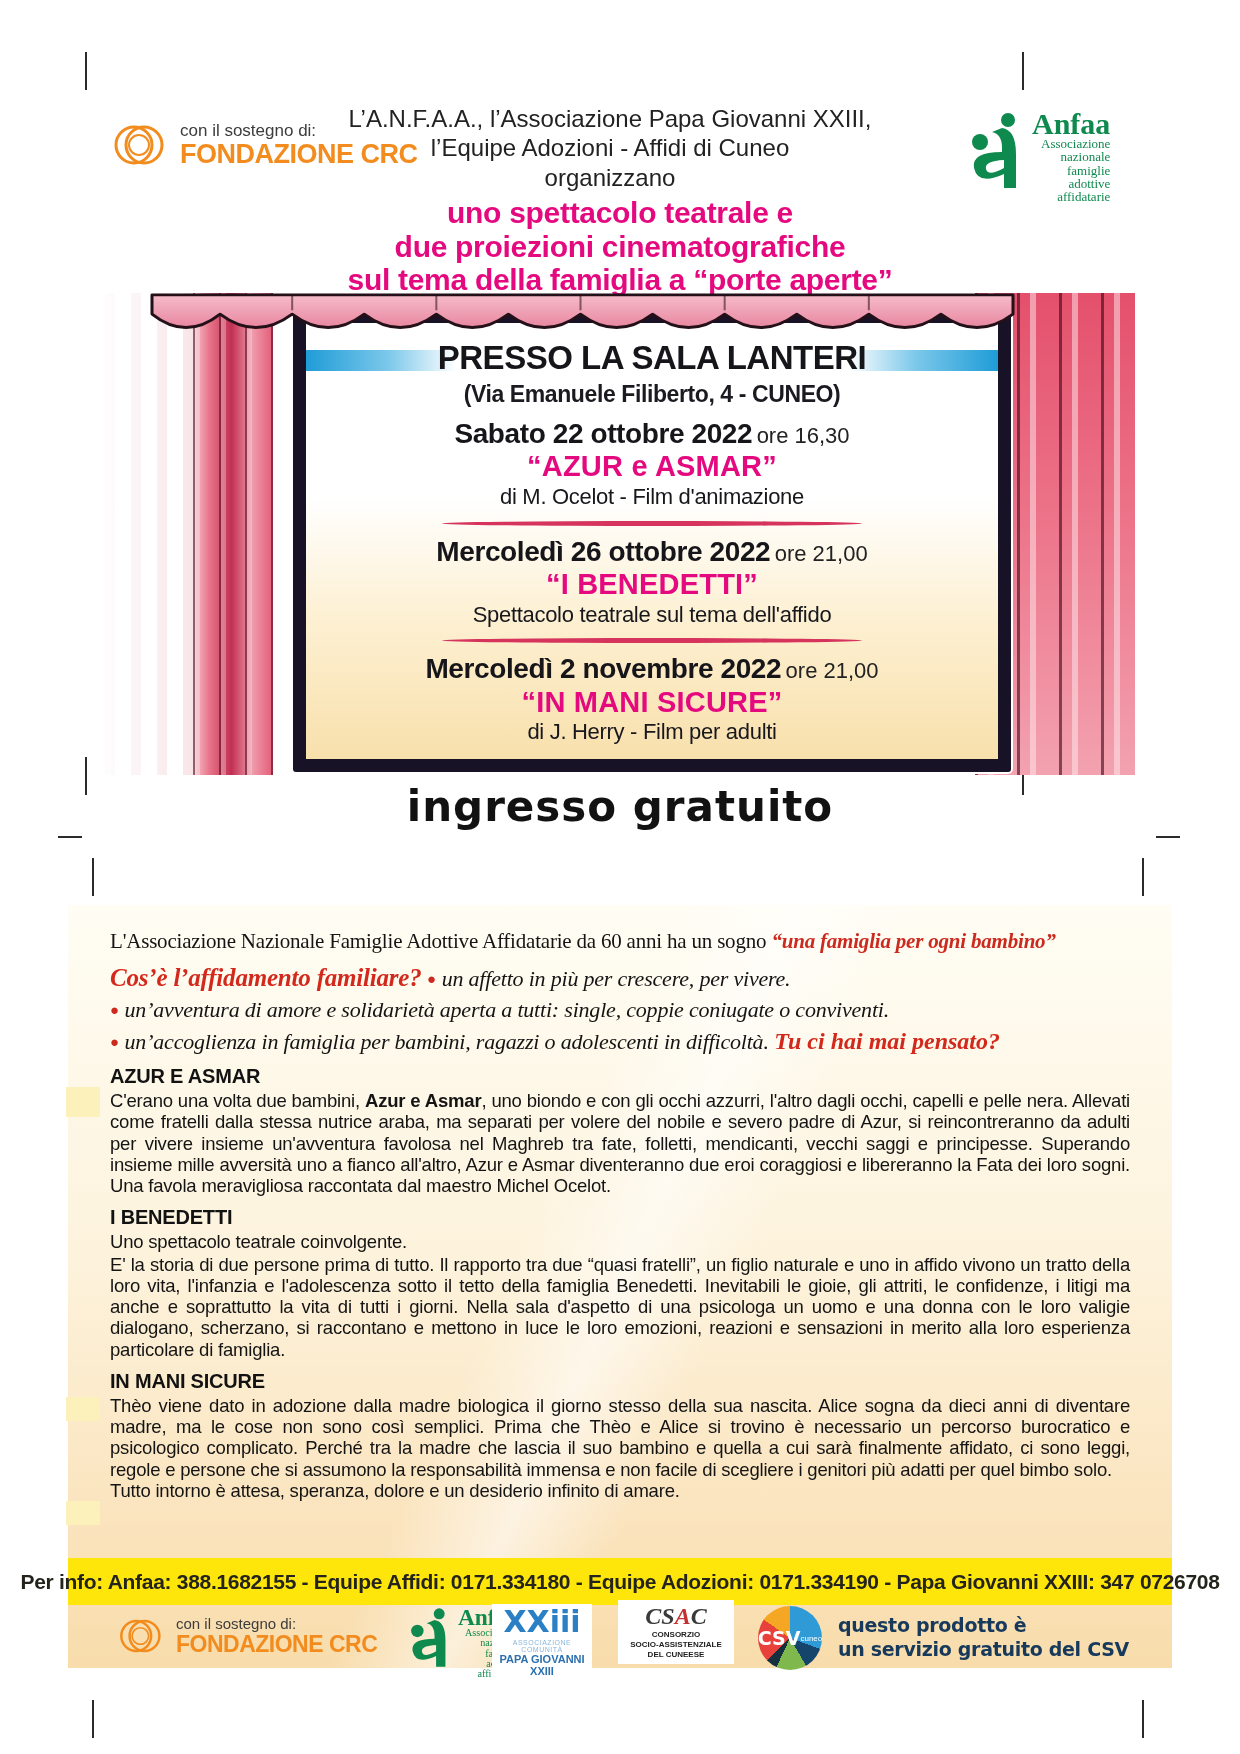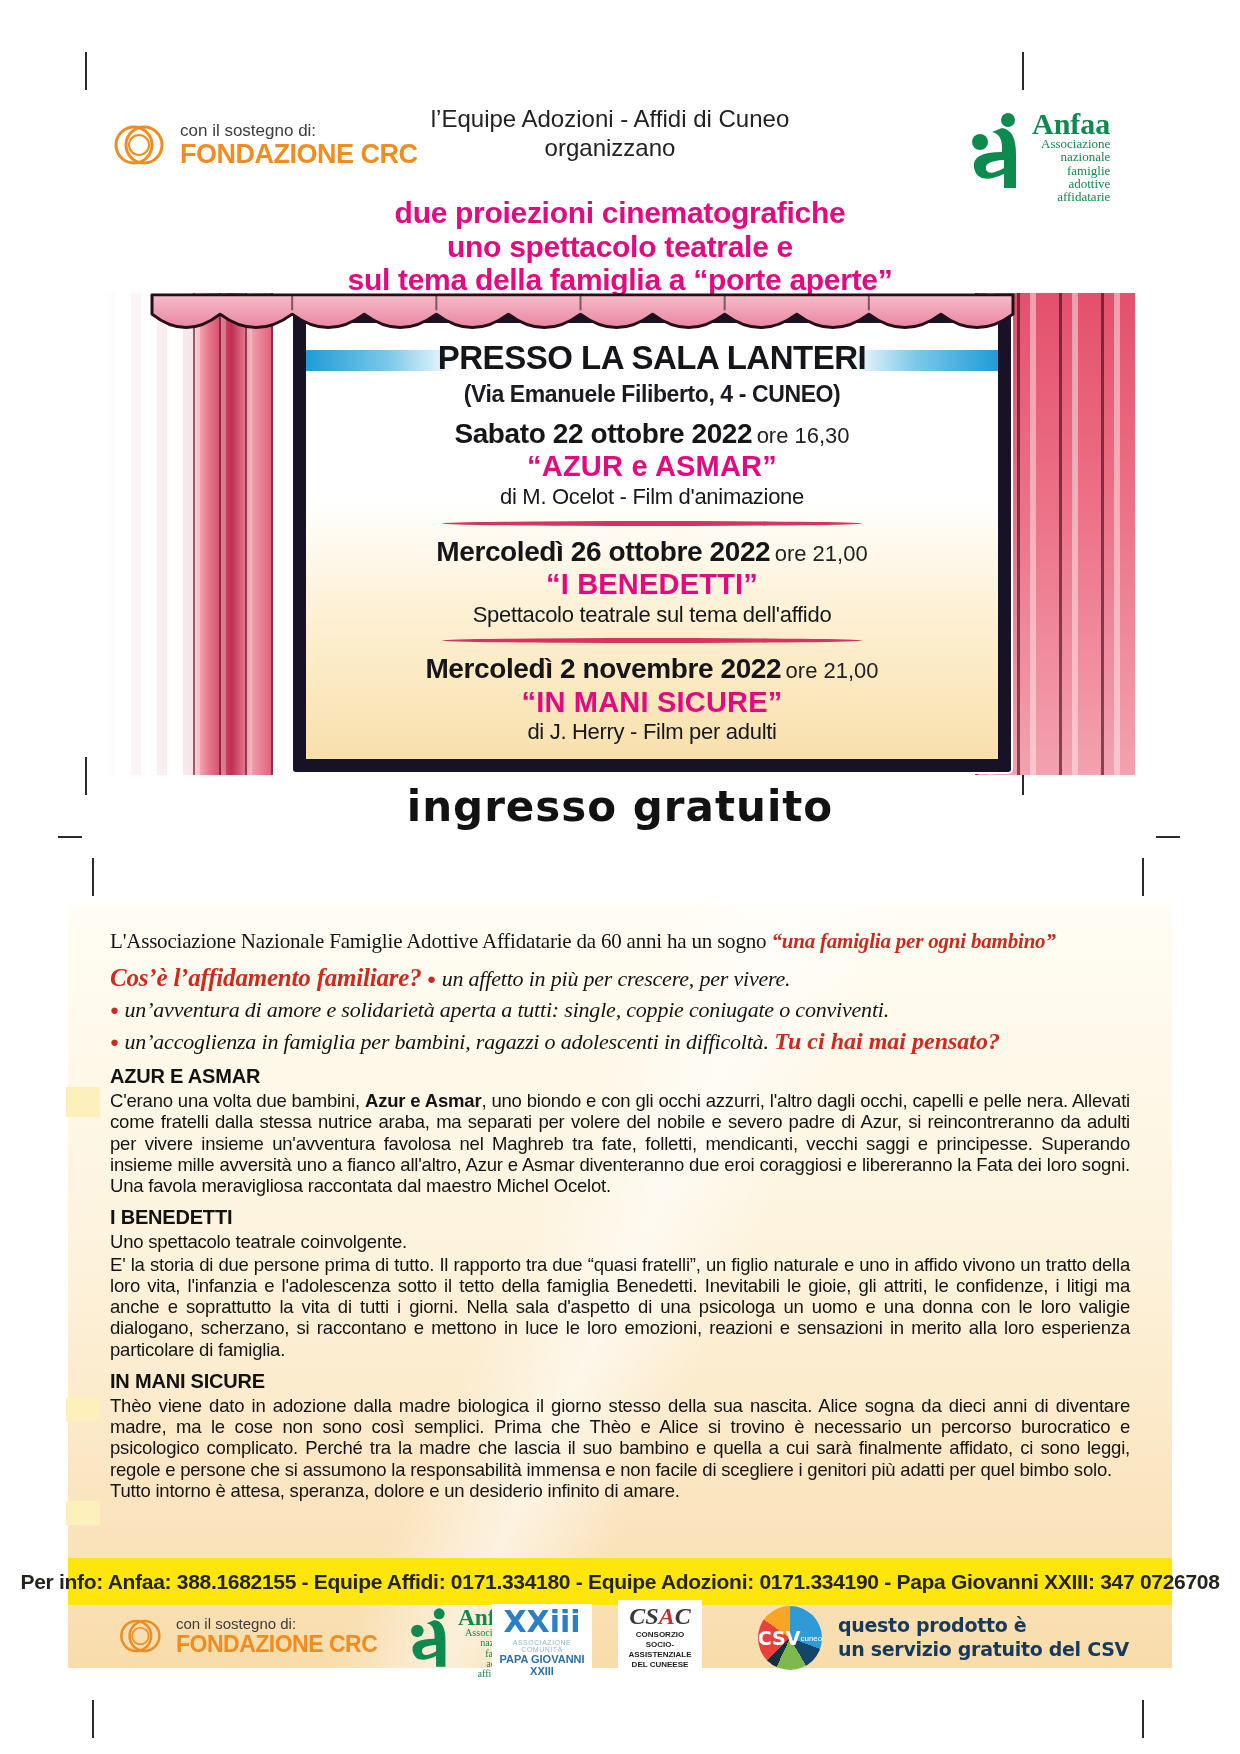--- a/index.html
+++ b/index.html
@@ -95,21 +95,21 @@
 
   .infobar{position:absolute;left:0;right:0;top:653px;height:47px;background:#ffe60a;
            display:flex;align-items:center;justify-content:center;}
   .infobar-text{font-size:21px;font-weight:700;color:#24241c;white-space:nowrap;letter-spacing:-0.3px;}
 
   
   .xxiii{position:absolute;left:492px;top:1604px;width:100px;background:#fff;padding:3px 4px;text-align:center;}
   .xxiii-big{font-family:"DejaVu Sans",sans-serif;font-weight:800;font-size:30px;color:#2b7fc4;line-height:1;}
   .xxiii-l1{font-size:7px;color:#8ab6d9;letter-spacing:0.5px;margin-top:2px;}
   .xxiii-l2{font-size:11px;font-weight:700;color:#2b6fae;}
-  .csac{position:absolute;left:618px;top:1600px;width:84px;background:#fff;padding:4px 4px;text-align:center;}
+  .csac{position:absolute;left:618px;top:1600px;width:116px;background:#fff;padding:4px 4px;text-align:center;}
   .csac-big{font-family:"Liberation Serif",serif;font-style:italic;font-weight:700;font-size:24px;color:#3a3a3a;line-height:1;}
   .csac-big .a-red{color:#c53030;}
   .csac-lines{font-size:8px;font-weight:700;color:#1d1d1d;line-height:1.25;margin-top:2px;}
   .csv{position:absolute;left:758px;top:1606px;width:64px;height:64px;border-radius:50%;
        background:conic-gradient(#2e9bd6 0 110deg,#16456b 110deg 150deg,#7fb94d 150deg 205deg,#14303f 205deg 225deg,#e8413c 225deg 305deg,#f5a623 305deg 360deg);
        display:flex;align-items:center;justify-content:center;color:#fff;}
   .csv-big{font-family:"DejaVu Sans",sans-serif;font-weight:800;font-size:19px;line-height:1;}
   .csv-small{font-size:8px;}
   .csv-text{position:absolute;left:838px;top:1614px;font-family:"DejaVu Sans",sans-serif;
             font-weight:700;font-size:19px;line-height:1.25;color:#16395c;letter-spacing:-0.3px;}
@@ -136,20 +136,21 @@
       <circle cx="32" cy="29" r="18" fill="none" stroke="#f28c1e" stroke-width="3"></circle>
       <circle cx="27" cy="29" r="10" fill="none" stroke="#f28c1e" stroke-width="2"></circle>
     </svg>
     <div class="crc-text">
       <span class="crc-support">con il sostegno di:</span>
       <span class="crc-name">FONDAZIONE CRC</span>
     </div>
   </div>
 
   <div class="org-lines">
+    <div>L’A.N.F.A.A., l’Associazione Papa Giovanni XXIII,</div>
     <div>l’Equipe Adozioni - Affidi di Cuneo</div>
     <div>organizzano</div>
   </div>
 
   <div class="anfaa top">
     <svg width="60" height="80" viewBox="0 0 60 80">
       <circle cx="40" cy="10" r="7" fill="#0f8a4f"></circle>
       <circle cx="12" cy="32" r="8" fill="#0f8a4f"></circle>
       <path d="M34 18 q14 2 14 26 v34 h-12 v-14 q-26 12 -30 -6 q-3 -16 28 -16 v-4 q0 -14 -10 -16 z M36 50 q-20 1 -18 9 q2 8 18 -1 z" fill="#0f8a4f"></path>
     </svg>
@@ -159,22 +160,22 @@
         <div>Associazione</div>
         <div>nazionale</div>
         <div>famiglie</div>
         <div>adottive</div>
         <div>affidatarie</div>
       </div>
     </div>
   </div>
 
   <div class="headline">
+    <div>uno spettacolo teatrale e</div>
     <div>due proiezioni cinematografiche</div>
-    <div>uno spettacolo teatrale e</div>
     <div>sul tema della famiglia a “porte aperte”</div>
   </div>
 
   <div class="stage">
     <div class="curtain-faded"></div>
     <div class="curtain left"></div>
     <div class="curtain right"></div>
 
     <svg class="valance" viewBox="0 0 864 50" preserveAspectRatio="none">
       <defs>

